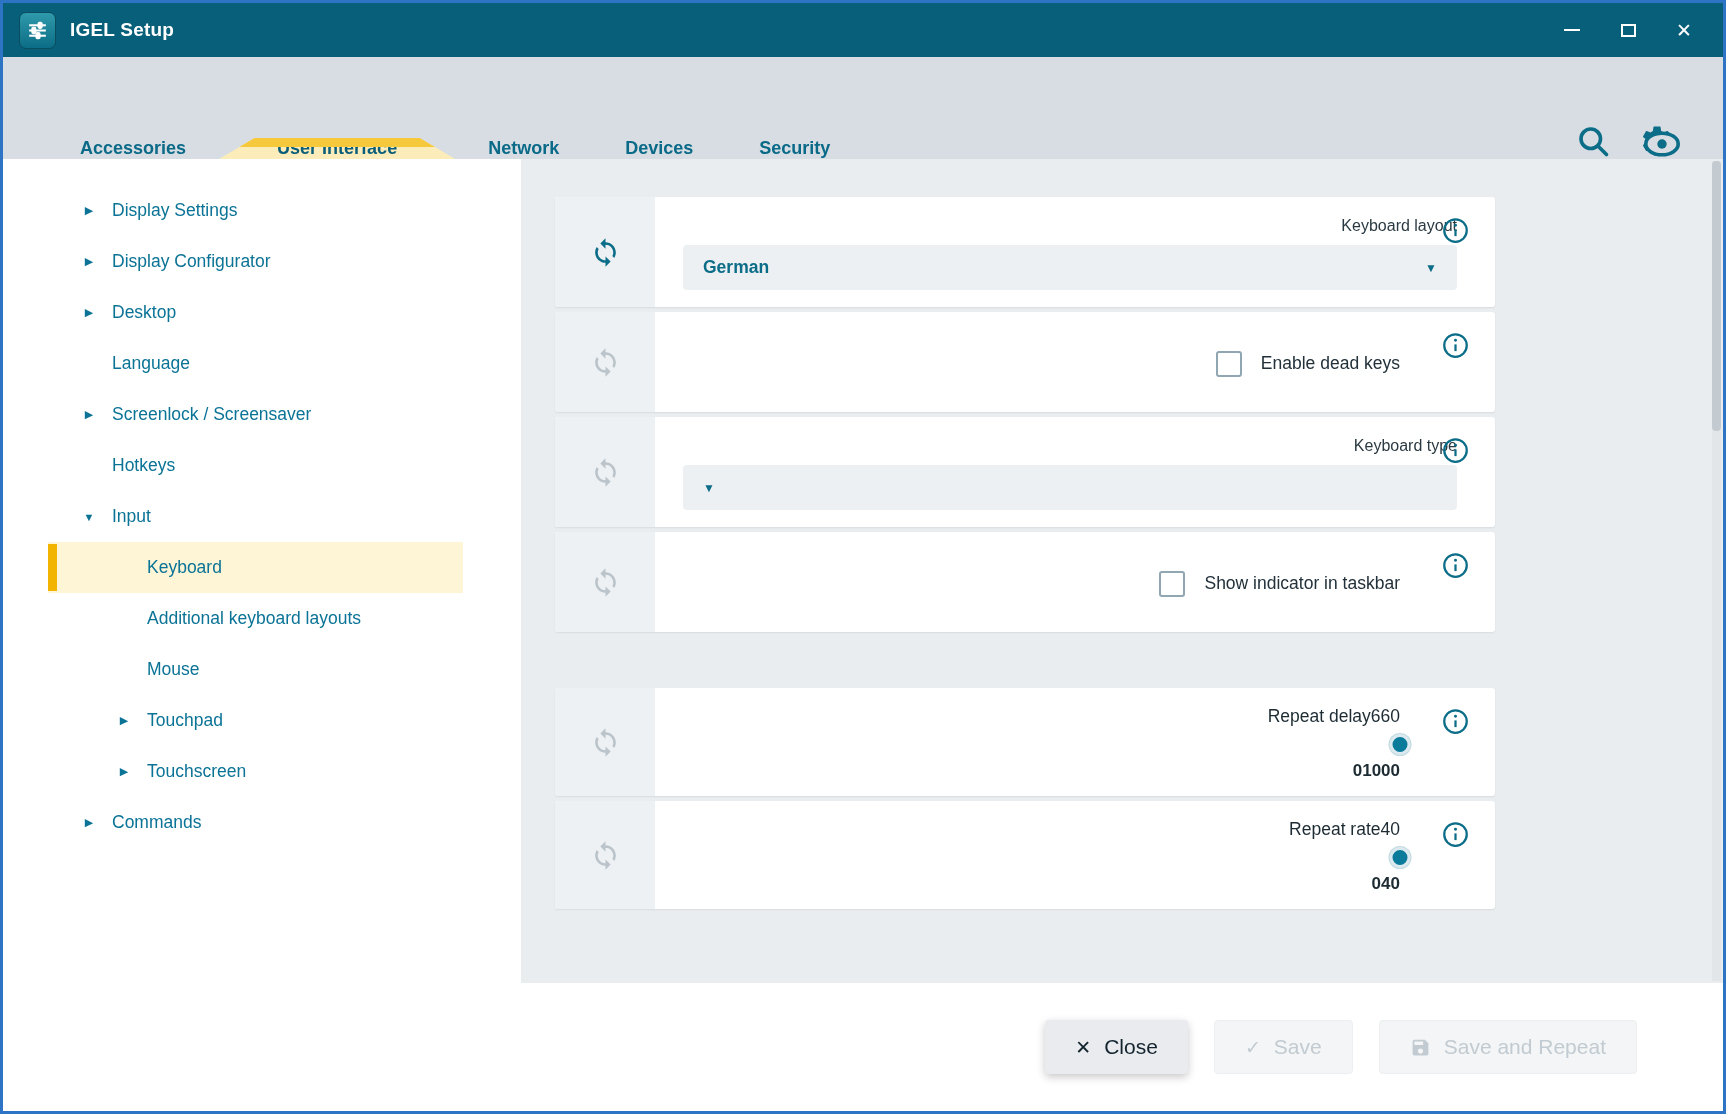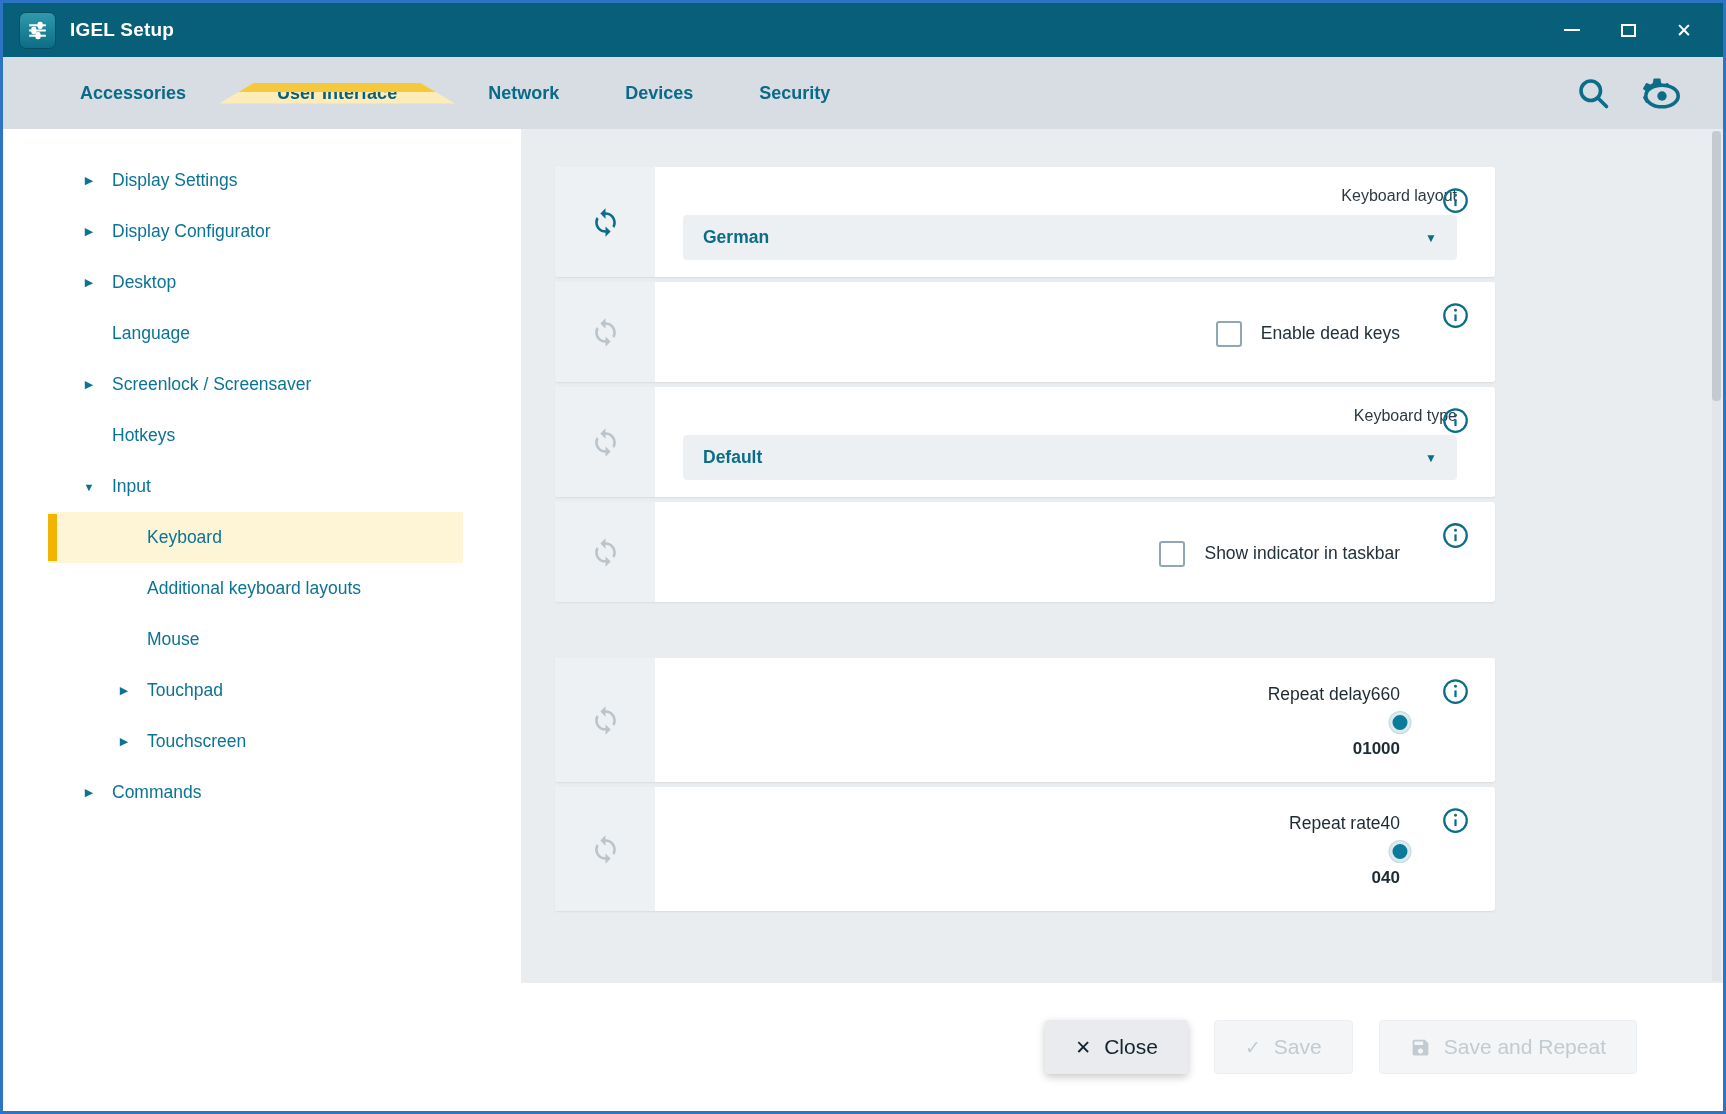--- a/index.html
+++ b/index.html
@@ -13,21 +13,21 @@
   .logo { width:37px; height:37px; border-radius:7px; background:linear-gradient(#2f9aab,#0c6d86); border:1px solid #0a4d5f; display:flex; align-items:center; justify-content:center; }
   .logo svg { width:25px; height:25px; }
   .app-title { color:#ffffff; font-size:19px; font-weight:700; letter-spacing:.2px; }
   .win-controls { margin-left:auto; display:flex; gap:10px; }
   .win-btn { width:46px; height:38px; display:flex; align-items:center; justify-content:center; color:#ffffff; cursor:pointer; }
   .min-bar { width:16px; height:2px; background:#ffffff; display:block; }
   .max-box { width:15px; height:13px; border:2px solid #ffffff; display:block; }
   .close-glyph { font-size:19px; font-weight:700; }
 
   
-  .tabbar { height:72px; background:#d7dde2; display:flex; align-items:center; padding-left:44px; flex:0 0 auto; }
+  .tabbar { height:102px; background:#d7dde2; display:flex; align-items:flex-end; padding-left:44px; flex:0 0 auto; }
   .tab { display:flex; align-items:center; padding:0 33px; color:#0a6a88; font-size:18px; font-weight:700; cursor:pointer; position:relative; }
   .tab.active { background:#fcecb9; clip-path:polygon(15% 0, 85% 0, 100% 100%, 0 100%); padding:0 58px; color:#0a5e79; }
   .tab.active::before { content:""; position:absolute; top:0; left:0; right:0; height:9px; background:#f6c83c; }
   .tab-icons { margin-left:auto; display:flex; align-items:center; gap:28px; padding-right:48px; }
   .icon-btn { width:36px; height:36px; color:#0b6d88; cursor:pointer; position:relative; }
   .icon-btn svg { width:100%; height:100%; }
   .gear-eye { position:absolute; right:-5px; bottom:-3px; width:17px; height:13px; }
 
   
   .body { flex:1; display:flex; min-height:0; position:relative; background:#e9edef; }
@@ -36,21 +36,21 @@
   .nav-item { height:51px; display:flex; align-items:center; margin:0 58px 0 45px; position:relative; cursor:pointer; color:#0b7396; font-size:17.5px; }
   .nav-item .arrow { width:22px; flex:0 0 22px; margin-right:12px; font-size:11px; color:#0b7396; text-align:center; }
   .lvl0 { padding-left:30px; }
   .lvl1 { padding-left:65px; }
   .nav-item.selected { background:#fdf5d6; }
   .nav-item.selected::before { content:""; position:absolute; left:0; top:2px; bottom:2px; width:9px; background:#f2b400; }
 
   .content { flex:1; position:relative; padding:38px 0 0 34px; }
 
   .card { width:940px; background:#ffffff; border-radius:3px; display:flex; position:relative; margin-bottom:5px; box-shadow:0 1px 2px rgba(0,0,0,0.07); }
-  .h110 { height:110px; } .h100 { height:100px; } .h108 { height:124px; }
+  .h110 { height:110px; } .h100 { height:100px; } .h108 { height:108px; }
   .card-rail { width:100px; flex:0 0 100px; background:#eef1f3; display:flex; align-items:center; justify-content:center; border-radius:3px 0 0 3px; cursor:pointer; }
   .sync-icon { width:31px; height:31px; color:#bac4ca; }
   .sync-icon.active { color:#0b6d88; }
   .card-main { flex:1; padding:17px 95px 14px 28px; display:flex; flex-direction:column; justify-content:center;align-items:flex-end; }
   .info-btn { position:absolute; top:20px; right:26px; width:27px; height:27px; color:#0b6d88; cursor:pointer; }
   .info-btn svg { width:100%; height:100%; }
 
   .field-label { font-size:16px; color:#2b3a42; margin-bottom:10px; }
   .select { height:45px; background:#edf0f2; border-radius:4px; display:flex; align-items:center; padding:0 20px; width:774px; cursor:pointer; }
   .sel-value { color:#0b6d88; font-size:17.5px; font-weight:700; flex:1; }
@@ -248,21 +248,20 @@
 
       <div class="card h110">
         <div class="card-rail">
           <svg class="sync-icon" viewBox="0 0 24 24" fill="currentColor">
               <path d="M12 4V1L8 5l4 4V6c3.31 0 6 2.69 6 6 0 1.01-.25 1.97-.7 2.8l1.46 1.46C19.54 15.03 20 13.57 20 12c0-4.42-3.58-8-8-8zm0 14c-3.31 0-6-2.69-6-6 0-1.01.25-1.97.7-2.8L5.24 7.74C4.46 8.97 4 10.43 4 12c0 4.42 3.58 8 8 8v3l4-4-4-4v3z"></path>
             </svg>
         </div>
         <div class="card-main">
           <div class="field-label">Keyboard type</div>
           <div class="select">
-            <span class="sel-value">Default</span>
             <span class="caret">▼</span>
           </div>
         </div>
         <div class="info-btn">
           <svg viewBox="0 0 24 24" fill="none" stroke="currentColor" stroke-width="2">
               <circle cx="12" cy="12" r="10"></circle>
               <line x1="12" y1="11" x2="12" y2="17"></line>
               <circle cx="12" cy="7.3" r="1.3" fill="currentColor" stroke="none"></circle>
             </svg>
         </div>

